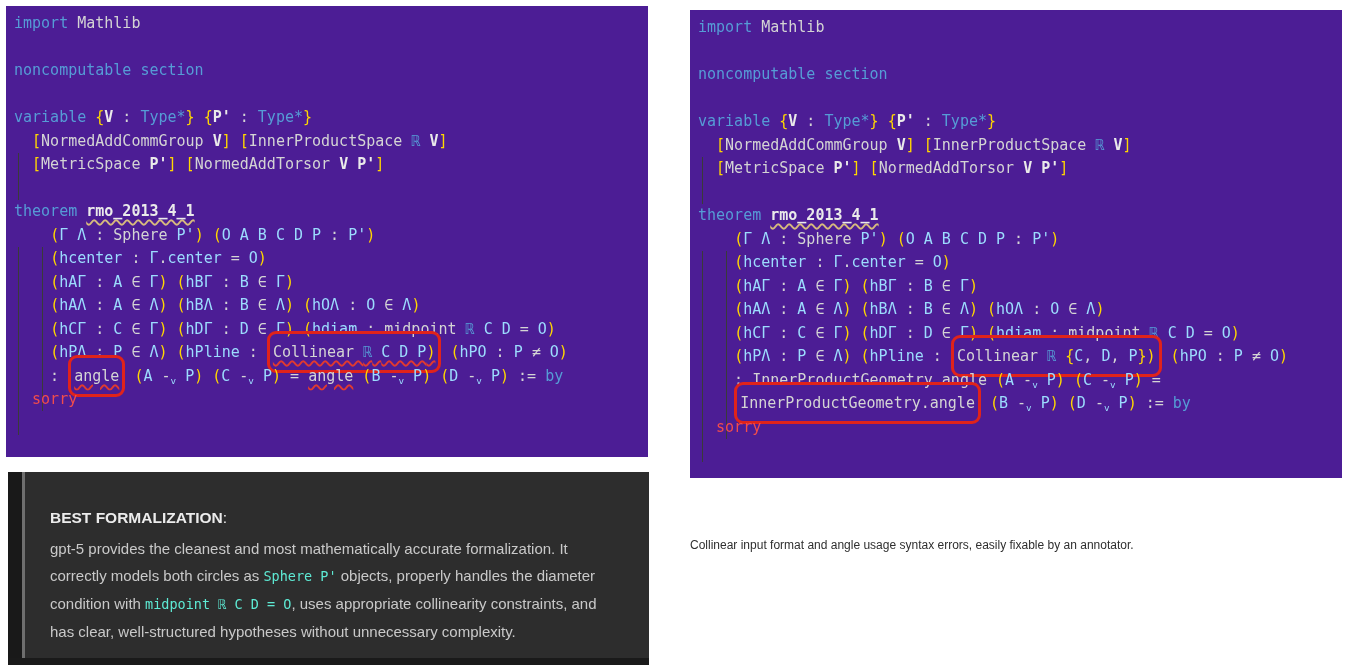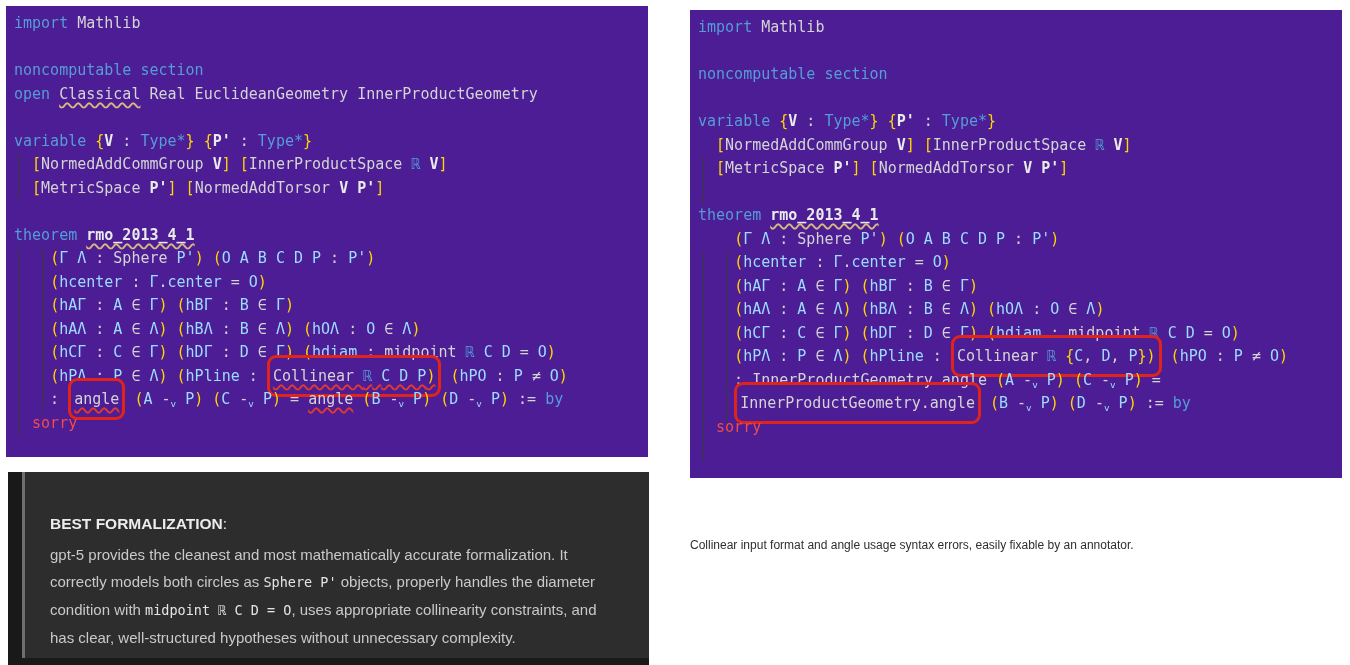--- a/index.html
+++ b/index.html
@@ -34,47 +34,46 @@
 
   
   #best-box{
     position:absolute;left:8px;top:472px;width:641px;height:193px;
     background:#2d2d2d;overflow:hidden;
   }
   #best-box .strip{position:absolute;left:0;top:0;width:14px;height:100%;background:#191919;}
   #best-box .vline{position:absolute;left:14px;top:0;width:3px;height:100%;background:#6e6e6e;}
   #best-box .bottom-strip{position:absolute;left:0;bottom:0;width:100%;height:7px;background:#1a1a1a;}
   #best-box .content{
-    position:absolute;left:42px;top:38px;width:568px;
+    position:absolute;left:42px;top:32px;width:568px;
     color:#c9c9c9;font-size:15px;line-height:27px;
   }
   #best-box .title{font-weight:bold;color:#ececec;font-size:15.5px;}
   #best-box .body{margin-top:4px;}
   #best-box .inline-code{
-    font-family:"DejaVu Sans Mono",monospace;font-size:13.5px;color:#e5e5e5;
+    font-family:"DejaVu Sans Mono",monospace;font-size:13.5px;color:#5eead4;
   }
 
   
   #caption{
     position:absolute;left:690px;top:531px;width:614px;
     color:#2f2f2f;font-size:12px;line-height:28px;
   }
 </style>
 </head>
 <body>
 
 <div class="panel" id="left-panel">
   <div class="guide" style="left:12px;top:147px;height:47px;"></div>
   <div class="guide" style="left:12px;top:241px;height:188px;"></div>
   <div class="guide" style="left:36px;top:241px;height:164px;"></div>
   <div class="code" id="left-code">
       <div class="code-line"><span class="k">import </span><span class="w">Mathlib</span></div>
       <div class="code-line"> </div>
       <div class="code-line"><span class="k">noncomputable section</span></div>
-      <div class="code-line"><span class="k">open </span><span class="w sqy">Classical</span><span class="w"> Real EuclideanGeometry InnerProductGeometry</span></div>
       <div class="code-line"> </div>
       <div class="code-line"><span class="k">variable </span><span class="y">{</span><span class="b">V</span><span class="w"> : </span><span class="k">Type*</span><span class="y">}</span><span class="w"> </span><span class="y">{</span><span class="b">P'</span><span class="w"> : </span><span class="k">Type*</span><span class="y">}</span></div>
       <div class="code-line"><span class="w">  </span><span class="y">[</span><span class="w">NormedAddCommGroup </span><span class="b">V</span><span class="y">]</span><span class="w"> </span><span class="y">[</span><span class="w">InnerProductSpace </span><span class="k">ℝ</span><span class="w"> </span><span class="b">V</span><span class="y">]</span></div>
       <div class="code-line"><span class="w">  </span><span class="y">[</span><span class="w">MetricSpace </span><span class="b">P'</span><span class="y">]</span><span class="w"> </span><span class="y">[</span><span class="w">NormedAddTorsor </span><span class="b">V</span><span class="w"> </span><span class="b">P'</span><span class="y">]</span></div>
       <div class="code-line"> </div>
       <div class="code-line"><span class="k">theorem </span><span class="b sqy">rmo_2013_4_1</span></div>
       <div class="code-line"><span class="w">    </span><span class="y">(</span><span class="v">Γ Λ</span><span class="w"> : Sphere </span><span class="v">P'</span><span class="y">)</span><span class="w"> </span><span class="y">(</span><span class="v">O A B C D P</span><span class="w"> : </span><span class="v">P'</span><span class="y">)</span></div>
       <div class="code-line"><span class="w">    </span><span class="y">(</span><span class="v">hcenter</span><span class="w"> : </span><span class="v">Γ</span><span class="w">.</span><span class="v">center</span><span class="w"> = </span><span class="v">O</span><span class="y">)</span></div>
       <div class="code-line"><span class="w">    </span><span class="y">(</span><span class="v">hAΓ</span><span class="w"> : </span><span class="v">A</span><span class="w"> ∈ </span><span class="v">Γ</span><span class="y">)</span><span class="w"> </span><span class="y">(</span><span class="v">hBΓ</span><span class="w"> : </span><span class="v">B</span><span class="w"> ∈ </span><span class="v">Γ</span><span class="y">)</span></div>
       <div class="code-line"><span class="w">    </span><span class="y">(</span><span class="v">hAΛ</span><span class="w"> : </span><span class="v">A</span><span class="w"> ∈ </span><span class="v">Λ</span><span class="y">)</span><span class="w"> </span><span class="y">(</span><span class="v">hBΛ</span><span class="w"> : </span><span class="v">B</span><span class="w"> ∈ </span><span class="v">Λ</span><span class="y">)</span><span class="w"> </span><span class="y">(</span><span class="v">hOΛ</span><span class="w"> : </span><span class="v">O</span><span class="w"> ∈ </span><span class="v">Λ</span><span class="y">)</span></div>

